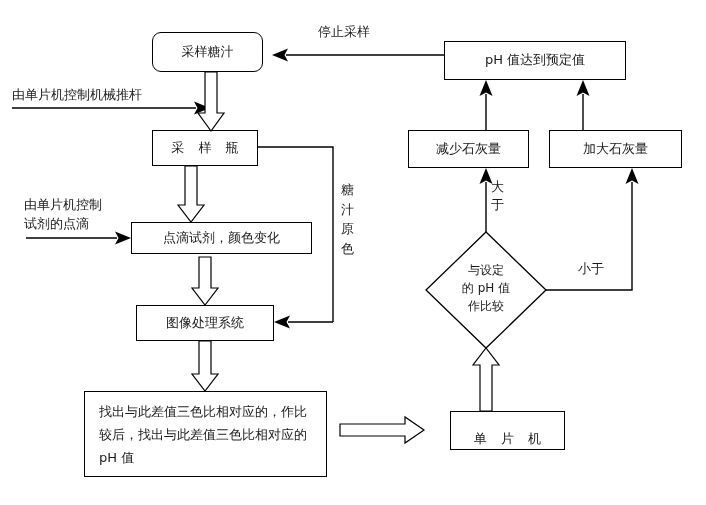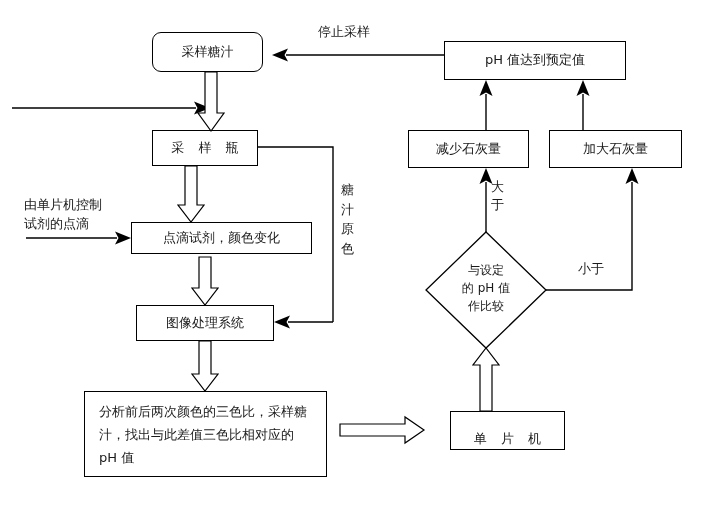--- a/index.html
+++ b/index.html
@@ -174,21 +174,21 @@
 
   <div class="node" style="left:131px; top:222px; width:181px; height:32px;">
     <span>点滴试剂，颜色变化</span>
   </div>
 
   <div class="node" style="left:136px; top:305px; width:138px; height:36px;">
     <span>图像处理系统</span>
   </div>
 
   <div class="node para" style="left:84px; top:391px; width:243px; height:86px;">
-    <span>分析前后两次颜色的三色比，采样糖汁，找出与此差值三色比相对应的 pH 值</span>
+    <span>找出与此差值三色比相对应的，作比较后，找出与此差值三色比相对应的 pH 值</span>
   </div>
 
   <div class="node wide-letter" style="left:450px; top:411px; width:115px; height:39px;align-items:flex-end;">
     <span>单 片 机</span>
   </div>
 
   <div class="diamond-text" style="left:436px; top:261px; width:100px;">与设定
 的 pH 值
 作比较</div>
 
@@ -205,17 +205,18 @@
   </div>
 
   <div class="edge-label" style="left:318px; top:22px;">停止采样</div>
 
   <div class="edge-label stacked" style="left:490px; top:178px;">大于</div>
 
   <div class="edge-label" style="left:578px; top:259px;">小于</div>
 
   <div class="edge-label vertical" style="left:340px; top:180px;">糖汁原色</div>
 
+  <div class="in-label" style="left:12px; top:86px;">由单片机控制机械推杆</div>
 
   <div class="in-label" style="left:24px; top:196px;">由单片机控制
 试剂的点滴</div>
 
 </div>
 
 </body></html>

